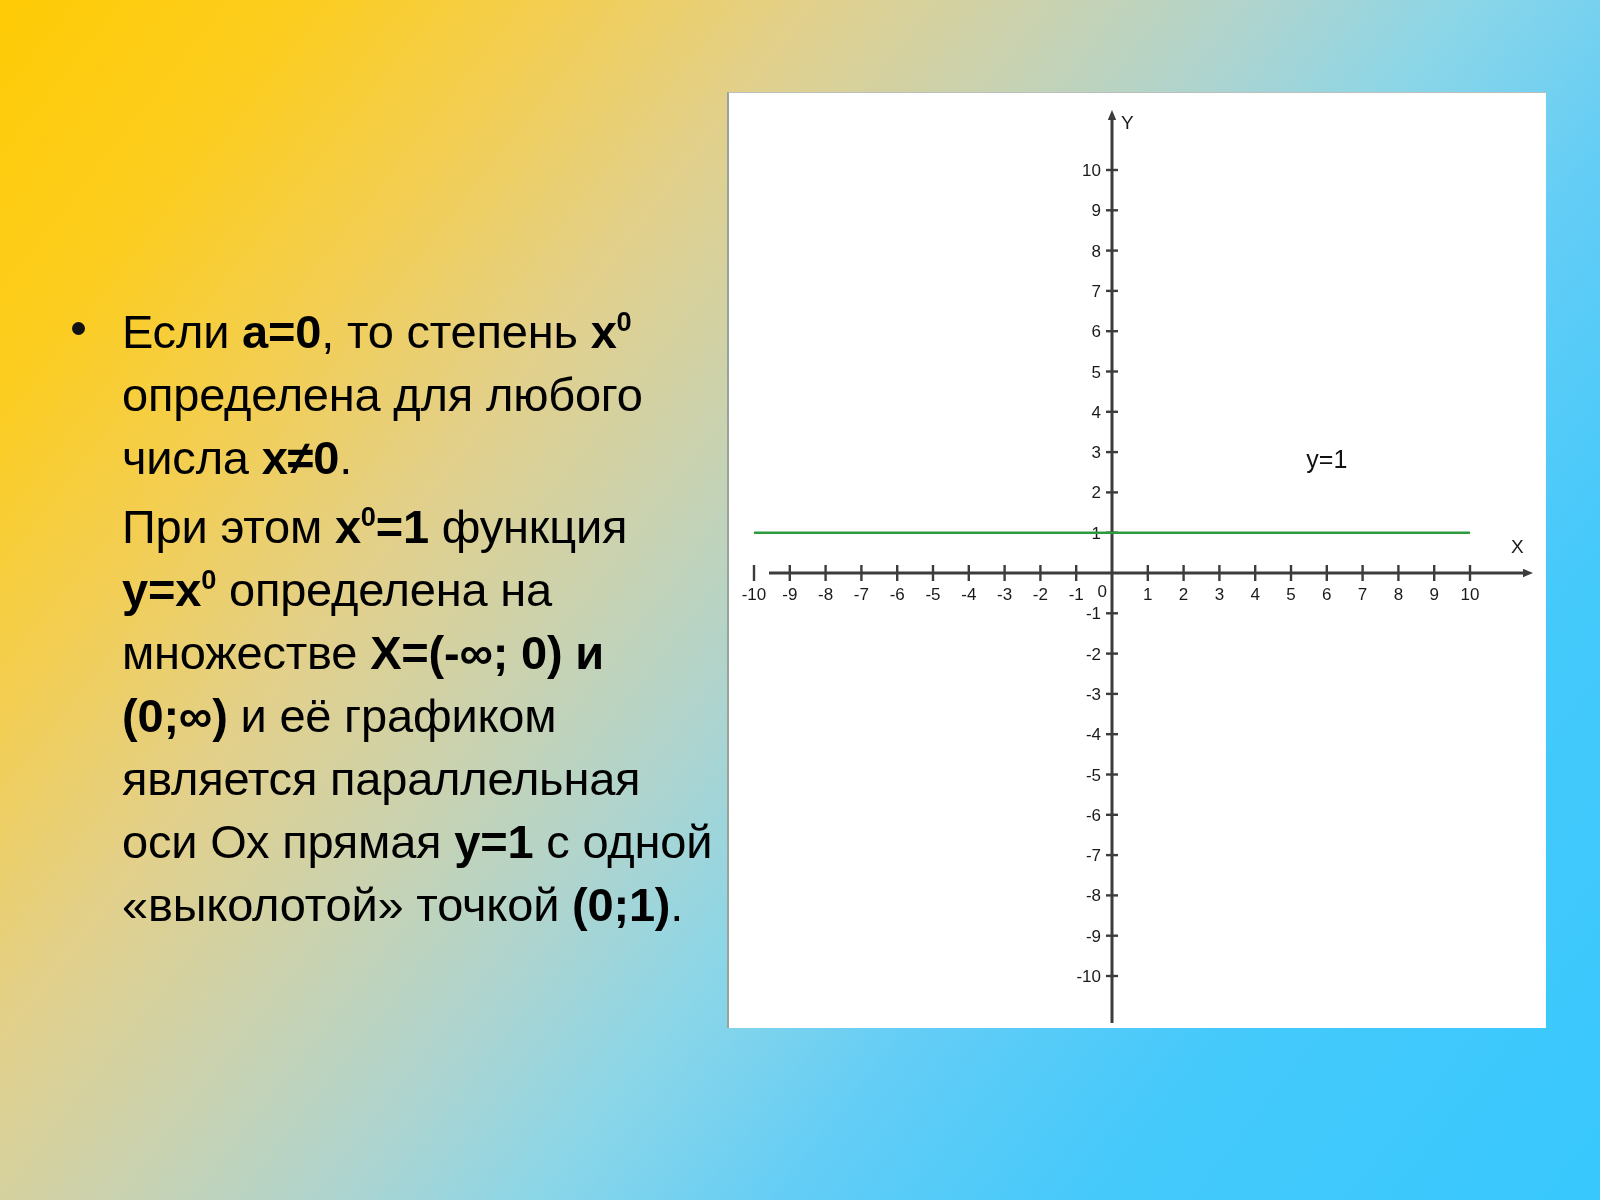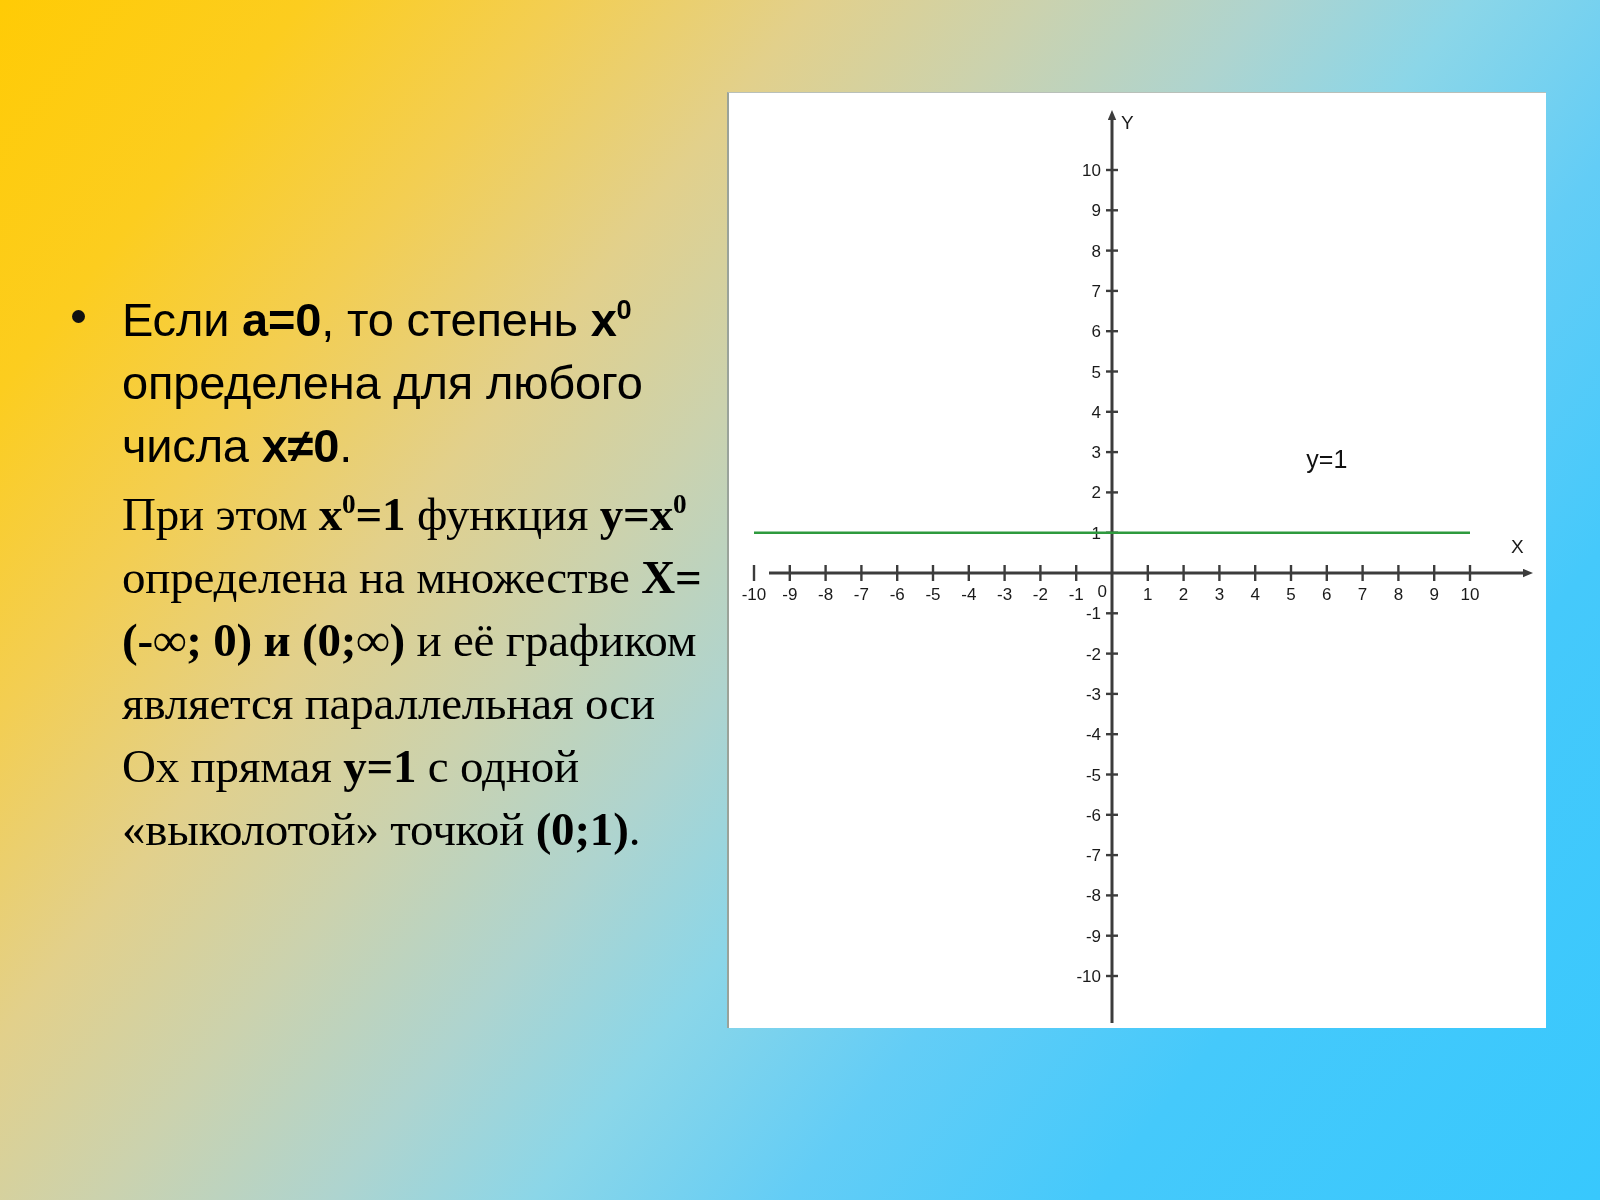--- a/index.html
+++ b/index.html
@@ -41,22 +41,22 @@
   }
 
   .para {
     position: relative;
     color: #000000;
     font-size: 47px;
     line-height: 63px;
     font-weight: 400;
     letter-spacing: -0.2px;
   }
-  .para.p1 { padding-left: 62px; }
-  .para.p2 { padding-left: 62px; margin-top: 6px; font-family: Liberation Serif, serif; }
+  .para.p1 { padding-left: 62px; margin-top: 12px; }
+  .para.p2 { padding-left: 62px; margin-top: 6px; }
 
   .bullet {
     position: absolute;
     left: 12px;
     top: 22px;
     width: 13px;
     height: 13px;
     border-radius: 50%;
     background: #111111;
   }

